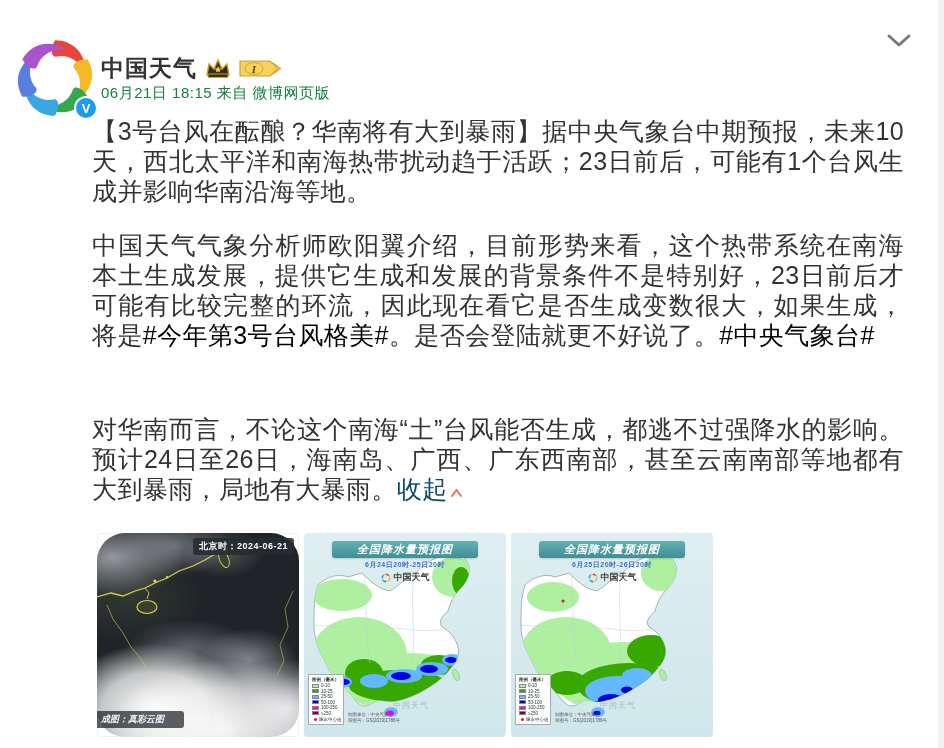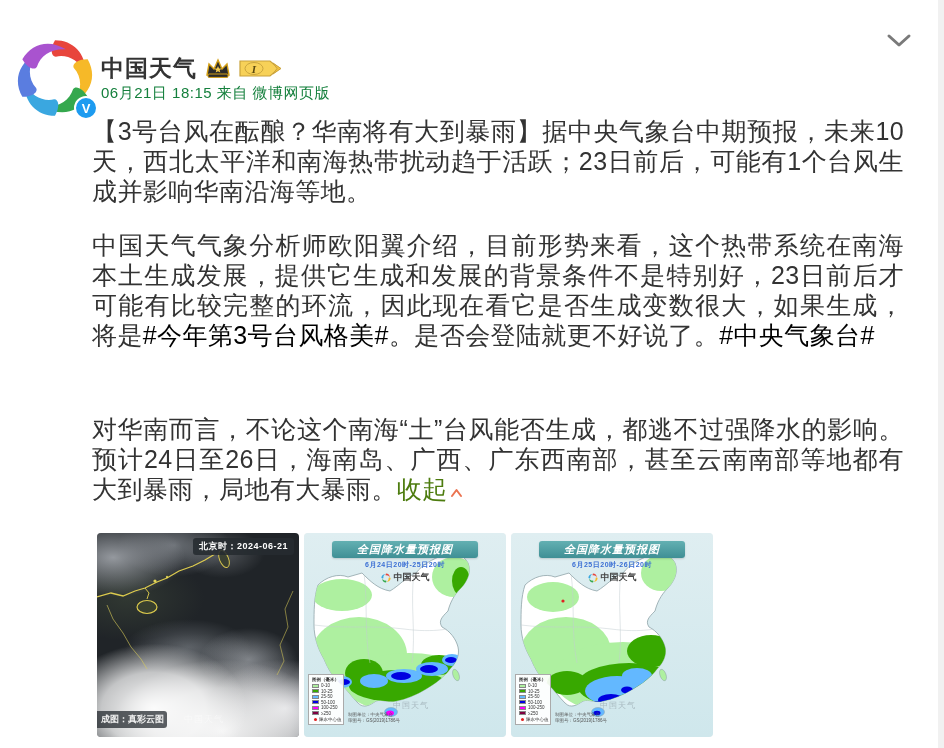--- a/index.html
+++ b/index.html
@@ -20,21 +20,21 @@
   .uname { font-size:23px; font-weight:700; color:#333; letter-spacing:1px; }
   .badge-crown svg, .badge-rib svg { display:block; }
   .meta { position:absolute; left:101px; top:84px; font-size:15px; color:#15803d; letter-spacing:.5px; }
   .collapse-top { position:absolute; left:886px; top:33px; width:30px; height:20px; cursor:pointer; }
 
   
   .para { position:absolute; left:92px; width:812px; font-size:25px; line-height:30px;
     color:#333; letter-spacing:.4px; text-align:justify; }
   .p1 { top:116px; } .p2 { top:230px; } .p3 { top:414px; }
   .tlink { color:#000000; cursor:pointer; }
-  .fold { color:#4d7c0f; cursor:pointer; white-space:nowrap; }
+  .fold { color:#0c4a6e; cursor:pointer; white-space:nowrap; }
   .fold .chev-up { display:inline-block; margin-left:2px; }
 
   
   .pic { position:absolute; top:533px; width:202px; height:204px; border-radius:4px; overflow:hidden;
     box-shadow: inset 0 0 0 1px rgba(0,0,0,.05); cursor:pointer; }
   .pic1 { left:97px; } .pic2 { left:304px; } .pic3 { left:511px; }
 
   
   .sat { width:100%; height:100%; position:relative;
     background-color:#202428;
@@ -42,26 +42,27 @@
       radial-gradient(ellipse 130px 90px at 28% 86%, rgba(255,255,255,.96) 0%, rgba(255,255,255,.70) 40%, rgba(255,255,255,0) 72%),
       radial-gradient(ellipse 150px 95px at 62% 97%, rgba(250,250,250,.95) 0%, rgba(244,244,244,.60) 45%, rgba(255,255,255,0) 75%),
       radial-gradient(ellipse 110px 70px at 93% 86%, rgba(234,234,238,.90) 0%, rgba(255,255,255,0) 70%),
       radial-gradient(ellipse 70px 45px at 75% 62%, rgba(208,212,218,.50) 0%, rgba(255,255,255,0) 70%),
       radial-gradient(ellipse 90px 40px at 45% 56%, rgba(188,194,202,.35) 0%, rgba(255,255,255,0) 70%),
       radial-gradient(ellipse 100px 55px at 8% 12%, rgba(178,182,188,.80) 0%, rgba(255,255,255,0) 72%),
       radial-gradient(ellipse 80px 45px at 38% 6%, rgba(158,163,170,.60) 0%, rgba(255,255,255,0) 70%),
       radial-gradient(ellipse 60px 35px at 62% 10%, rgba(138,142,148,.45) 0%, rgba(255,255,255,0) 70%),
       radial-gradient(ellipse 110px 60px at 15% 32%, rgba(62,72,58,.55) 0%, rgba(0,0,0,0) 70%),
       radial-gradient(ellipse 220px 160px at 50% 112%, rgba(228,230,234,.50) 0%, rgba(255,255,255,0) 80%);
+    border-radius: 28px;
   }
   .sat svg.coast { position:absolute; inset:0; }
   .sat-badge { position:absolute; top:5px; right:5px; background:rgba(38,43,48,.88); color:#fff;
     font-size:9px; font-weight:bold; padding:2px 6px; border-radius:3px; letter-spacing:.5px; }
   .sat-cap { position:absolute; left:0; bottom:9px; background:rgba(38,43,48,.75); color:#f0f0f0;
-    font-size:9px; font-weight:bold; padding:2px 3px 2px 4px; border-radius:0 3px 3px 0; }
+    font-size:9px; font-weight:bold; padding:2px 20px 2px 4px; border-radius:0 3px 3px 0;font-style:italic; }
   .sat-wm { position:absolute; left:50%; bottom:11px; transform:translateX(-35%);
     color:rgba(255,255,255,.45); font-size:9px; letter-spacing:1px; }
 
   
   .pmap { width:100%; height:100%; position:relative; background:linear-gradient(#dfeef1,#cfe7ec); }
   .pmap svg.geo { position:absolute; inset:0; }
   .pm-banner { position:absolute; top:8px; left:50%; transform:translateX(-50%); width:146px; height:17px;
     background:linear-gradient(#63b0b2,#3f8f95); border-radius:3px; color:#fff; font-size:11px; font-weight:bold;
     display:flex; align-items:center; justify-content:center; letter-spacing:1px; white-space:nowrap;
     box-shadow:0 1px 2px rgba(0,0,0,.15);font-style:italic; }

